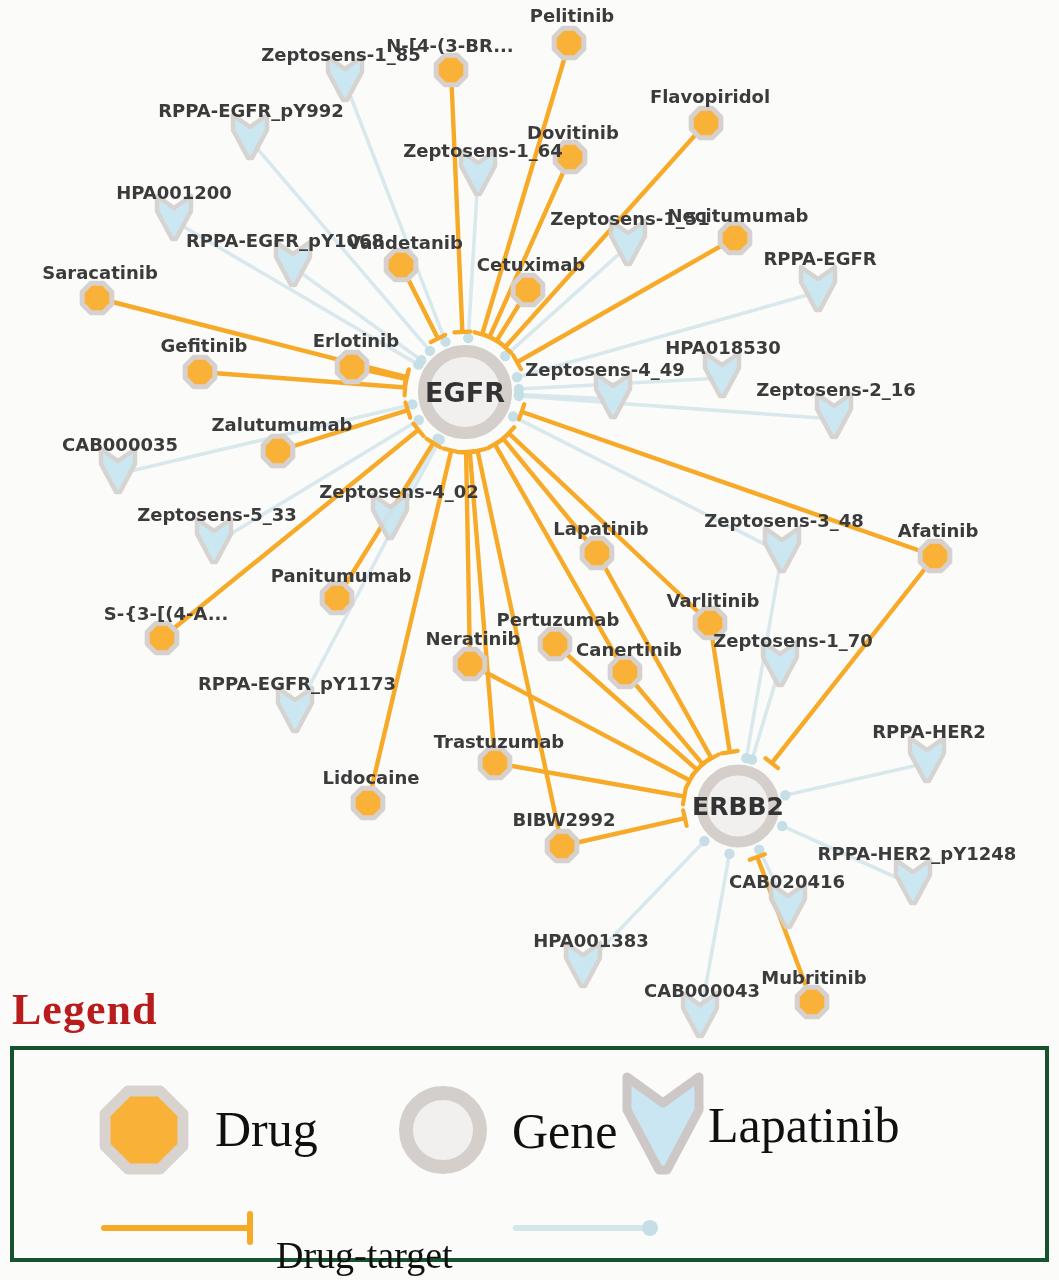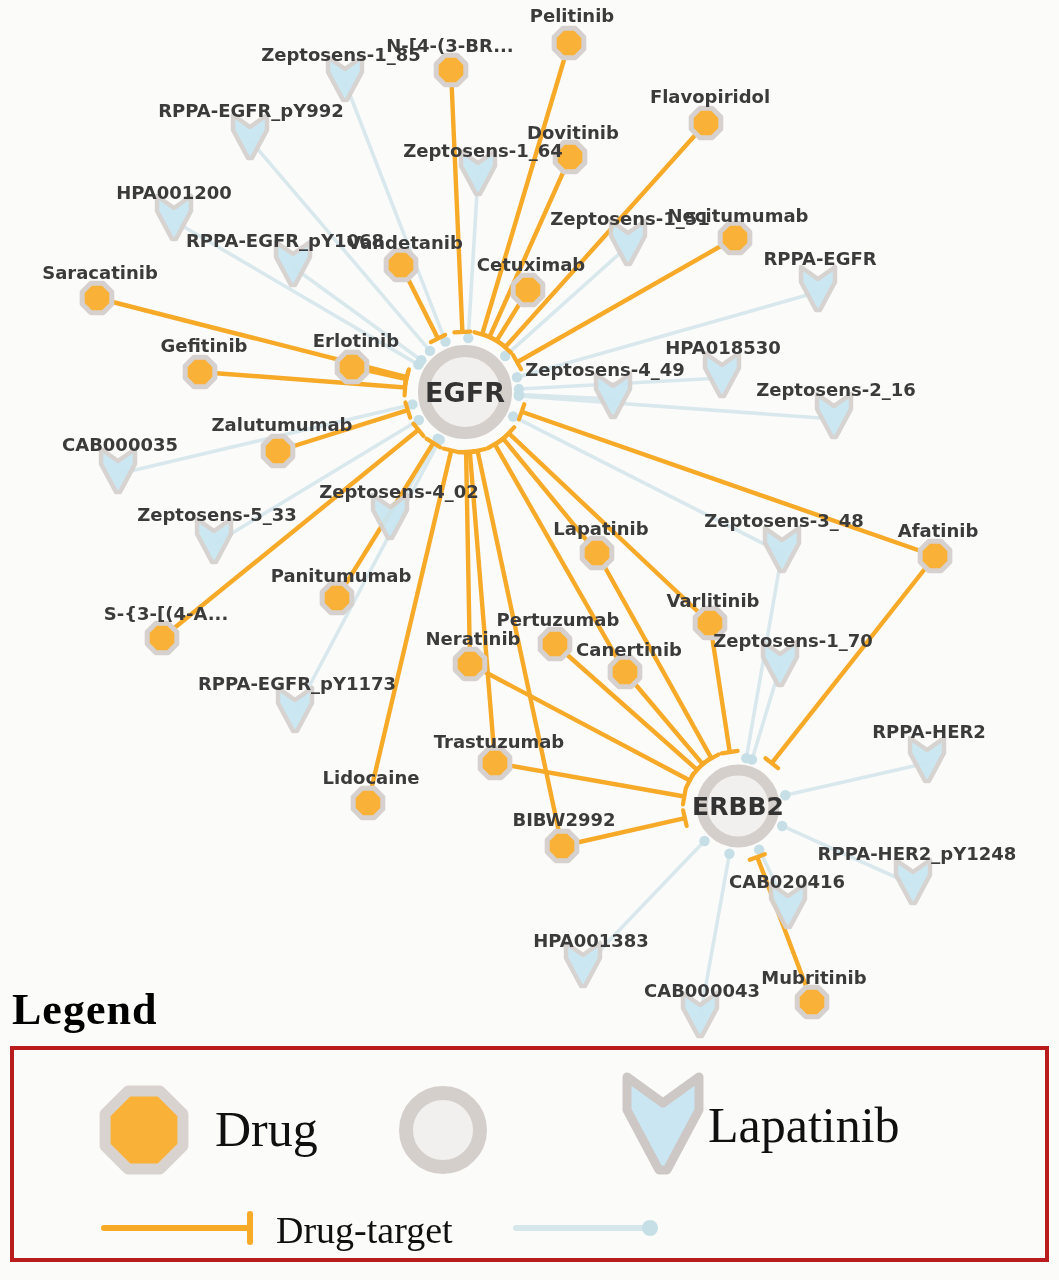--- a/index.html
+++ b/index.html
@@ -4,34 +4,34 @@
 <style>
   html,body{margin:0;padding:0;}
   body{
     width:1059px;height:1280px;position:relative;overflow:hidden;
     background:#fbfbfa;font-family:"DejaVu Sans",sans-serif;
   }
   #graph{position:absolute;left:0;top:0;}
   .legend-title{
     position:absolute;left:12px;top:984px;
     font-family:"Liberation Serif","DejaVu Serif",serif;
-    font-weight:bold;font-size:44px;color:#000000;letter-spacing:1px;
+    font-weight:bold;font-size:44px;color:#b91c1c;letter-spacing:1px;
   }
   .legend-box{
     position:absolute;left:10px;top:1046px;width:1031px;height:208px;
-    border:4px solid #b91c1c;background:transparent;
+    border:4px solid #14532d;background:transparent;
   }
   .legend-box .sym{position:absolute;}
   .legend-label{
     position:absolute;
     font-family:"Liberation Serif","DejaVu Serif",serif;
     color:#101010;white-space:nowrap;
   }
   .lbl-big{font-size:50px;}
-  .lbl-small{font-size:38px;}
+  .lbl-small{font-size:38px;margin-top:25px;}
 </style>
 </head>
 <body>
 
 <svg id="graph" width="1059" height="1280">
     <g>
       <line x1="345" y1="82" x2="445.50631846188355" y2="341.6413226931992" stroke="#d6e7ec" stroke-width="3.6" opacity="0.92"></line>
       <line x1="250" y1="140" x2="429.9513326850649" y2="350.91970156575053" stroke="#d6e7ec" stroke-width="3.6" opacity="0.92"></line>
       <line x1="174" y1="221" x2="418.44321862918304" y2="364.64189135941683" stroke="#d6e7ec" stroke-width="3.6" opacity="0.92"></line>
       <line x1="293" y1="267" x2="421.31727160000133" y2="360.25383110465214" stroke="#d6e7ec" stroke-width="3.6" opacity="0.92"></line>
@@ -243,20 +243,21 @@
 <div class="legend-box">
 
   <svg class="sym" style="left:74px;top:24px" width="112" height="112" viewBox="-56 -56 112 112">
     <polygon points="38.9,16.1 16.1,38.9 -16.1,38.9 -38.9,16.1 -38.9,-16.1 -16.1,-38.9 16.1,-38.9 38.9,-16.1" fill="#f9b237" stroke="#d9d3d0" stroke-width="11" stroke-linejoin="round"></polygon>
   </svg>
   <div class="legend-label lbl-big" style="left:201px;top:50px">Drug</div>
 
   <svg class="sym" style="left:377px;top:28px" width="104" height="104" viewBox="-52 -52 104 104">
     <circle cx="0" cy="0" r="37" fill="#f2f0ee" stroke="#d5cfcb" stroke-width="14"></circle>
   </svg>
+  <div class="legend-label lbl-big" style="left:498px;top:52px">Gene</div>
 
   <svg class="sym" style="left:597px;top:16px" width="104" height="122" viewBox="-52 -56 104 122">
     <path d="M -36 -45 L 0 -19 L 36 -45 L 36 -12 L 4 48 L -4 48 L -36 -12 Z" fill="#c9e6f2" stroke="#cdc8c5" stroke-width="9" stroke-linejoin="round"></path>
   </svg>
   <div class="legend-label lbl-big" style="left:694px;top:46px">Lapatinib</div>
 
   <svg class="sym" style="left:84px;top:160px" width="172" height="36" viewBox="0 0 172 36">
     <line x1="6" y1="18" x2="152" y2="18" stroke="#f7a928" stroke-width="6" stroke-linecap="round"></line>
     <line x1="152" y1="4" x2="152" y2="32" stroke="#f7a928" stroke-width="6" stroke-linecap="round"></line>
   </svg>

